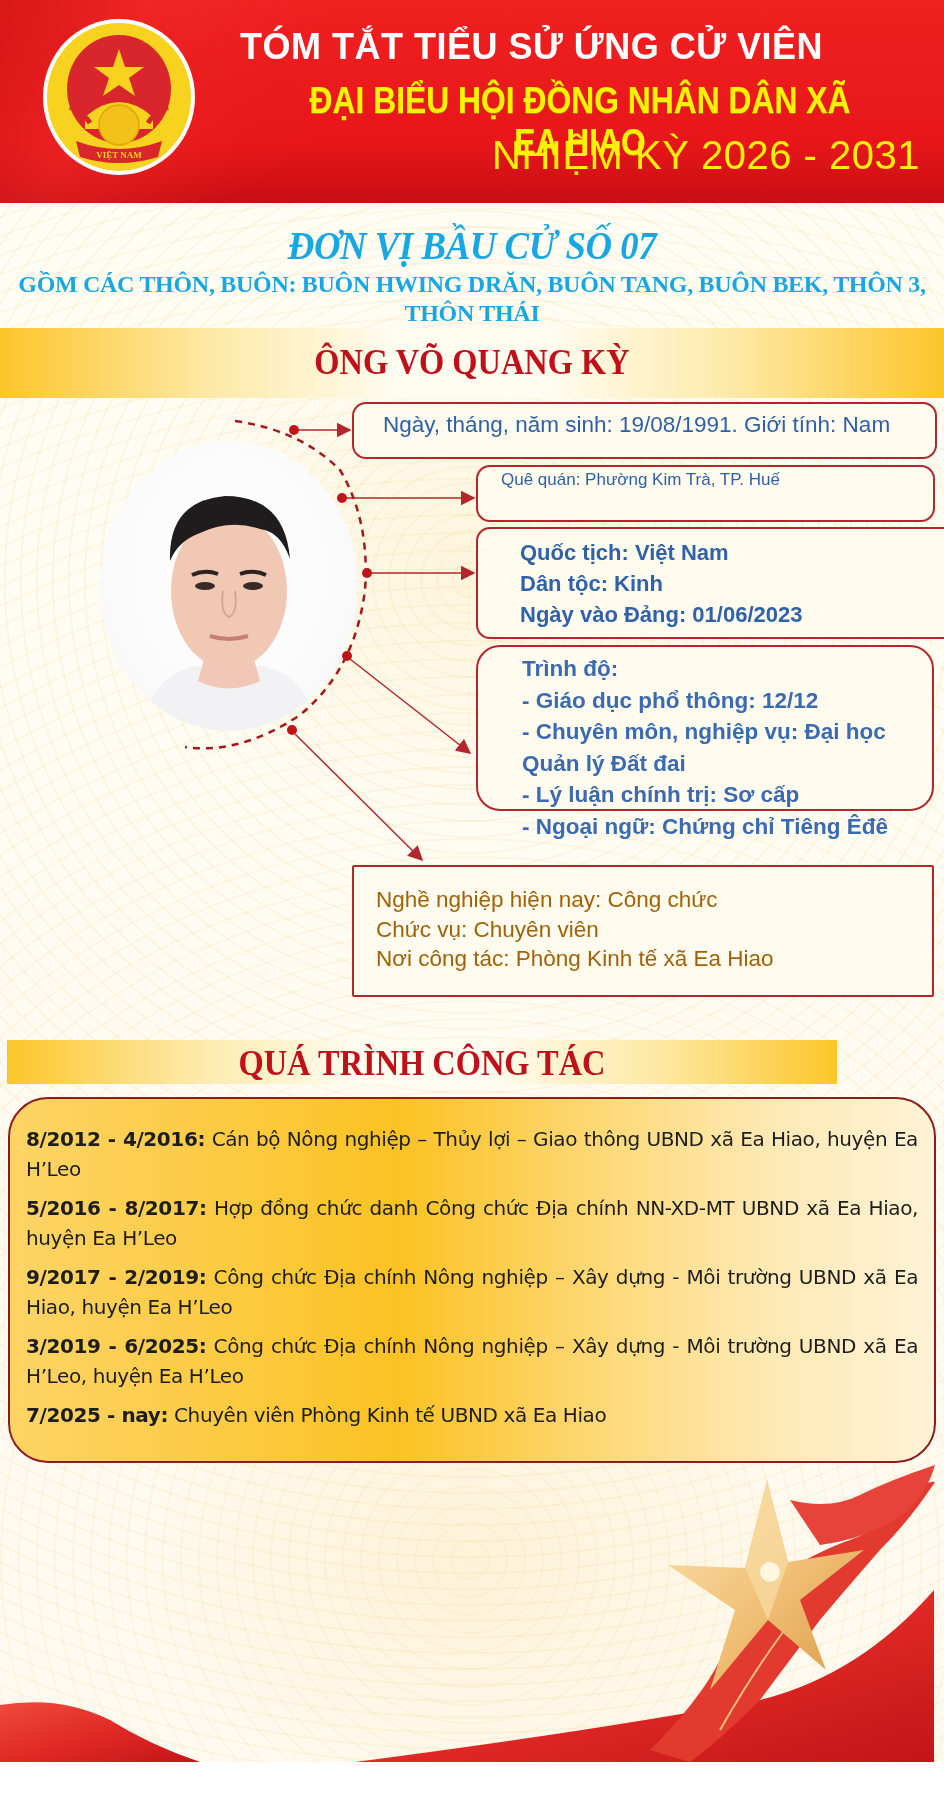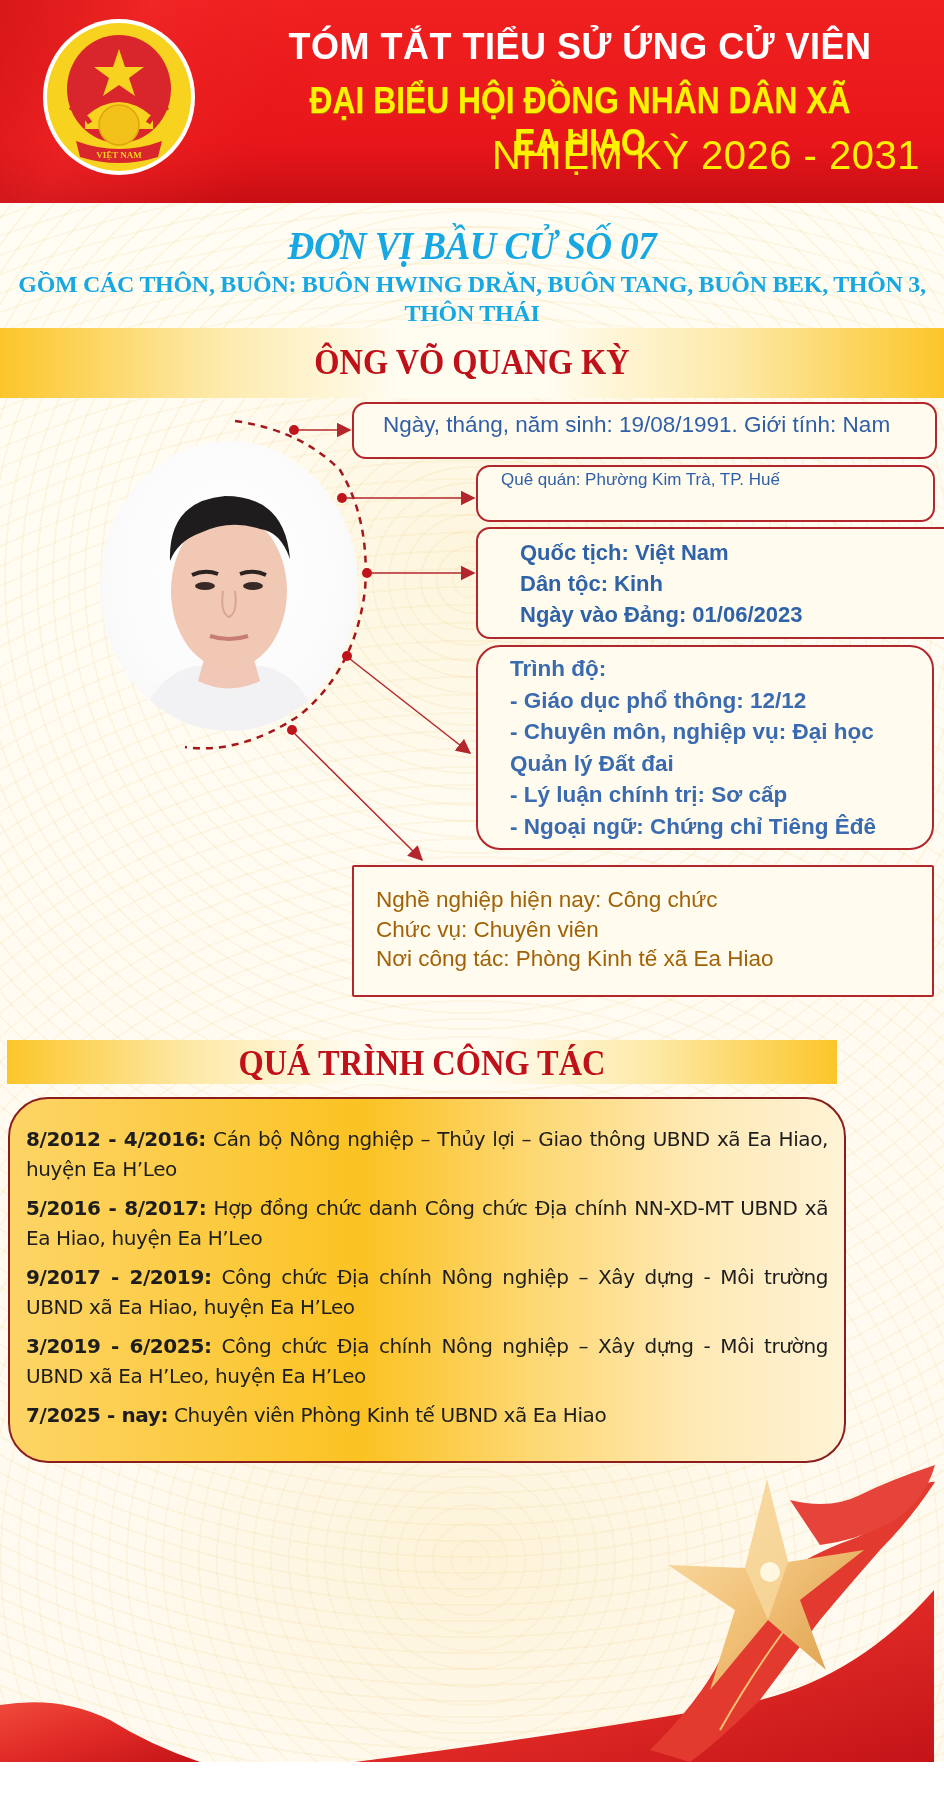--- a/index.html
+++ b/index.html
@@ -30,21 +30,21 @@
       linear-gradient(180deg, #f02020 0%, #e8161a 70%, #c70f14 100%);
     overflow: hidden;
   }
   .header .swoosh {
     position: absolute; left: -60px; top: -40px; width: 420px; height: 300px;
     background: linear-gradient(120deg, rgba(160,0,0,0.45) 0%, rgba(255,60,60,0.25) 40%, rgba(200,10,10,0.0) 70%);
     border-radius: 0 0 60% 0;
   }
   .emblem { position: absolute; left: 40px; top: 17px; width: 158px; height: 162px; }
   .header-line1 {
-    position: absolute; left: 240px; width: 680px; top: 26px; text-align: center;
+    position: absolute; left: 240px; width: 680px; top: 26px; text-align: left;
     color: #ffffff; font-size: 36px; font-weight: bold; letter-spacing: 0.5px;
     font-family: "Liberation Sans", sans-serif;
   }
   .header-line2 {
     position: absolute; left: 240px; width: 680px; top: 80px; text-align: center;
     color: #fff200; font-size: 37px; font-weight: bold;
     font-family: "Liberation Sans Narrow", "Liberation Sans", sans-serif;
     transform: scaleX(0.86); transform-origin: center;
     text-shadow: 0 1px 0 #b08000;
   }
@@ -94,27 +94,27 @@
 
   
   .info-box {
     position: absolute; border: 2px solid #b3262c; border-radius: 14px;
     background: rgba(255,251,238,0.92);
     color: #2e5aa6; font-family: "Liberation Sans", sans-serif;
   }
   .box-birth { left: 352px; top: 402px; width: 585px; height: 57px; padding: 8px 0 0 9px; font-size: 22.5px; color: #2f5fa8; letter-spacing: 0; white-space: nowrap; }
   .box-home  { left: 476px; top: 465px; width: 459px; height: 57px; padding: 3px 0 0 3px; font-size: 17px; color: #2f5fa8; }
   .box-nation{ left: 476px; top: 527px; width: 540px; height: 112px; padding: 8px 8px 0 22px; font-size: 22px; font-weight: bold; line-height: 31px; color: #2f62a8; }
-  .box-edu   { left: 476px; top: 645px; width: 458px; height: 205px; padding: 6px 0 0 12px; font-size: 22.5px; font-weight: bold; line-height: 31.5px; color: #3a6ab0; border-radius: 24px; }
+  .box-edu   { left: 476px; top: 645px; width: 458px; height: 166px; padding: 6px 0 0 24px; font-size: 22.5px; font-weight: bold; line-height: 31.5px; color: #3a6ab0; border-radius: 24px; }
   .box-job   { left: 352px; top: 865px; width: 582px; height: 132px; padding: 18px 0 0 2px; font-size: 22.5px; line-height: 29.5px; color: #a16207; border-radius: 2px; }
   .info-line { display: block; white-space: nowrap; margin-left: 20px; }
 
   
   .timeline {
-    position: absolute; left: 8px; top: 1097px; width: 838px; height: 366px;
+    position: absolute; left: 8px; top: 1097px; width: 928px; height: 366px;
     border: 2px solid #8b1d1d; border-radius: 40px;
     background: linear-gradient(90deg, #fdd466 0%, #fcc93a 28%, #fbc222 42%, #fdd770 62%, #fee9b4 82%, #fff3d6 100%);
     padding: 26px 16px 0 16px;
     font-family: "DejaVu Sans", sans-serif; color: #1d1d1d; font-size: 20px; line-height: 29.5px;
   }
   .tl-item { text-align: justify; margin-bottom: 10px; letter-spacing: -0.4px; }
   .tl-period { font-weight: bold; }
 
   
   .deco { position: absolute; left: 0; top: 1460px; width: 944px; height: 302px; pointer-events: none; }

